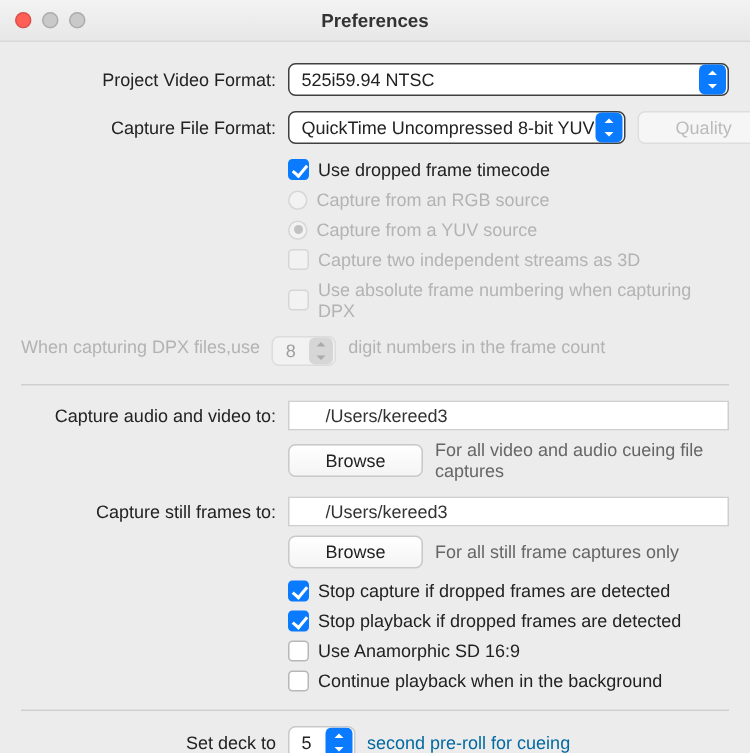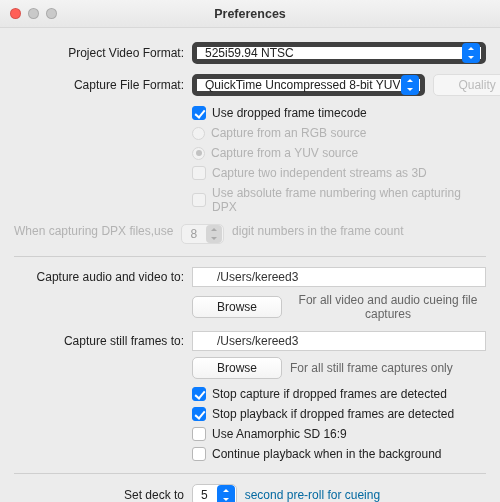--- a/index.html
+++ b/index.html
@@ -43,40 +43,40 @@
   }
   .content {
     padding: 4px 14px 10px 14px;
   }
   .row {
     display: flex;
     align-items: center;
     margin-top: 10px;
     gap: 8px;
   }
-  .row.tight { margin-top: 6px; text-align: center; }
+  .row.tight { margin-top: 6px; }
   .label-col {
     width: 170px;
     flex: 0 0 170px;
     text-align: right;
     font-size: 12px;
     color: #222;
   }
   .field-col {
     flex: 1 1 auto;
     display: flex;
     align-items: center;
     gap: 8px;
   }
   .select {
     display: flex;
     align-items: center;
     justify-content: space-between;
     background: #fff;
-    border: 5px solid #404040;
+    border: 1px solid #404040;
     border-radius: 5px;
     height: 22px;
     padding: 0 0 0 8px;
     font-size: 12px;
     min-width: 0;
   }
   .select .sel-text { white-space: nowrap; overflow: hidden; text-overflow: ellipsis; }
   .select .sel-knob {
     width: 18px; height: 20px;
     background: #0a7bff;

